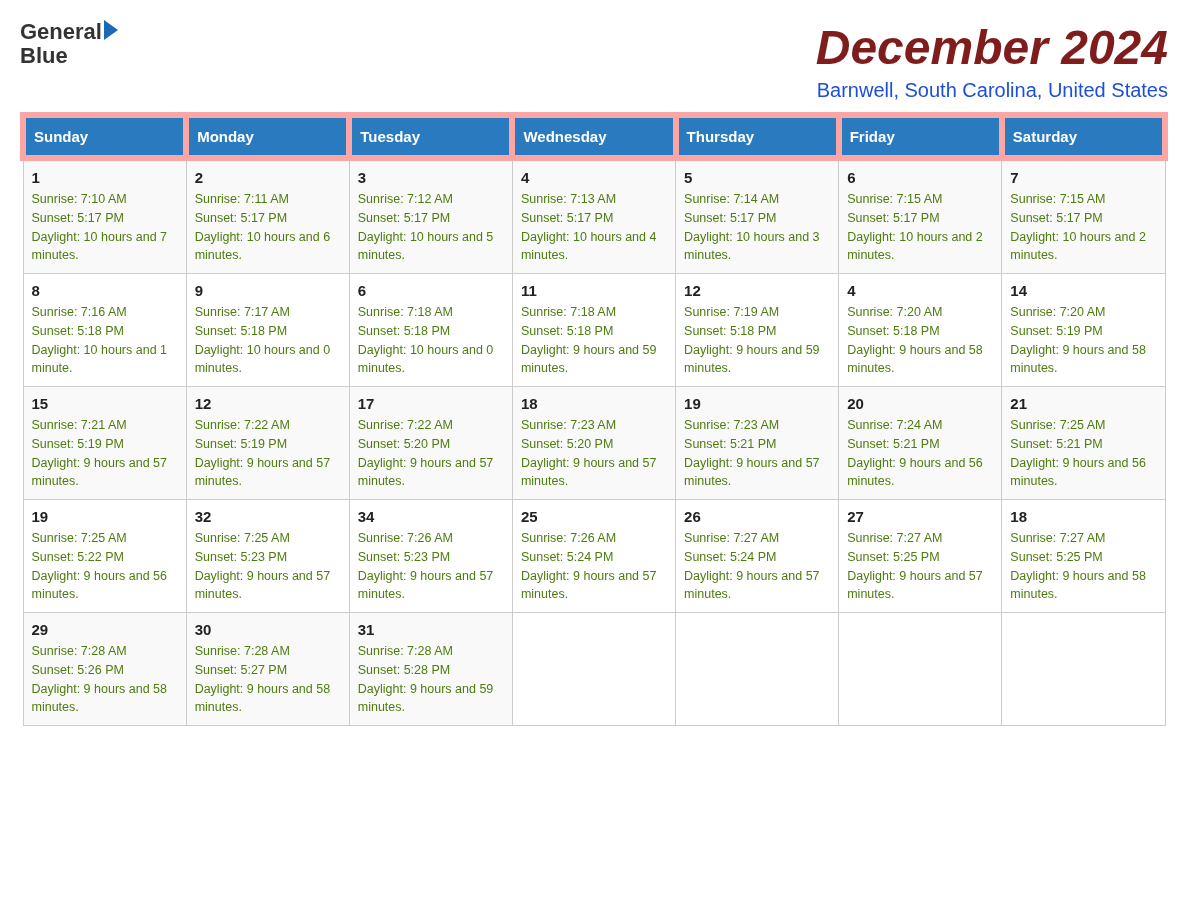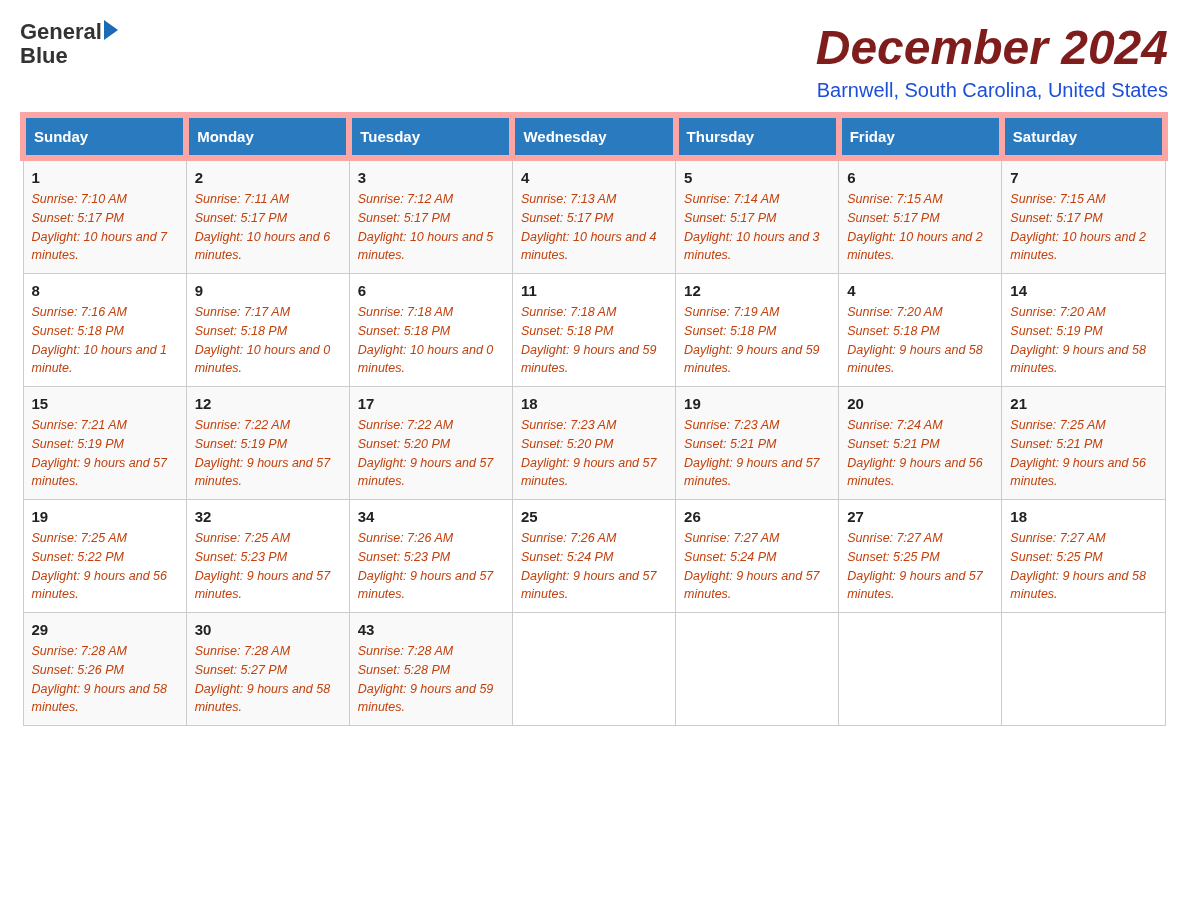--- a/index.html
+++ b/index.html
@@ -84,22 +84,21 @@
     }
     .day-num {
       font-size: 15px;
       font-weight: bold;
       display: block;
       margin-bottom: 4px;
     }
     .day-info {
       font-size: 12.5px;
       line-height: 1.5;
-      color: #c2410c;
-      font-style: italic;
+      color: #4d7c0f;
     }
     .empty-cell {
       background-color: #fff !important;
     }
   </style>
 </head>
 <body>
 
 <div class="header-area">
   <div class="logo-area">
@@ -253,21 +252,21 @@
       <tr>
         <td>
           <span class="day-num">29</span>
           <div class="day-info">Sunrise: 7:28 AM<br>Sunset: 5:26 PM<br>Daylight: 9 hours and 58 minutes.</div>
         </td>
         <td>
           <span class="day-num">30</span>
           <div class="day-info">Sunrise: 7:28 AM<br>Sunset: 5:27 PM<br>Daylight: 9 hours and 58 minutes.</div>
         </td>
         <td>
-          <span class="day-num">43</span>
+          <span class="day-num">31</span>
           <div class="day-info">Sunrise: 7:28 AM<br>Sunset: 5:28 PM<br>Daylight: 9 hours and 59 minutes.</div>
         </td>
         <td class="empty-cell"></td>
         <td class="empty-cell"></td>
         <td class="empty-cell"></td>
         <td class="empty-cell"></td>
       </tr>
     </tbody>
 </table>
 

